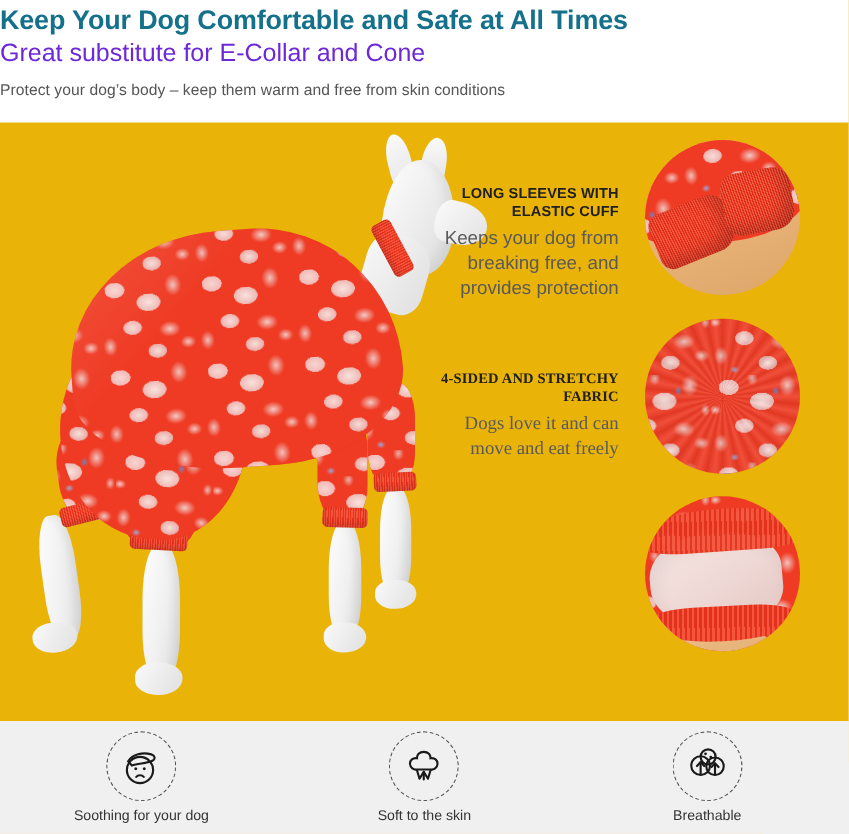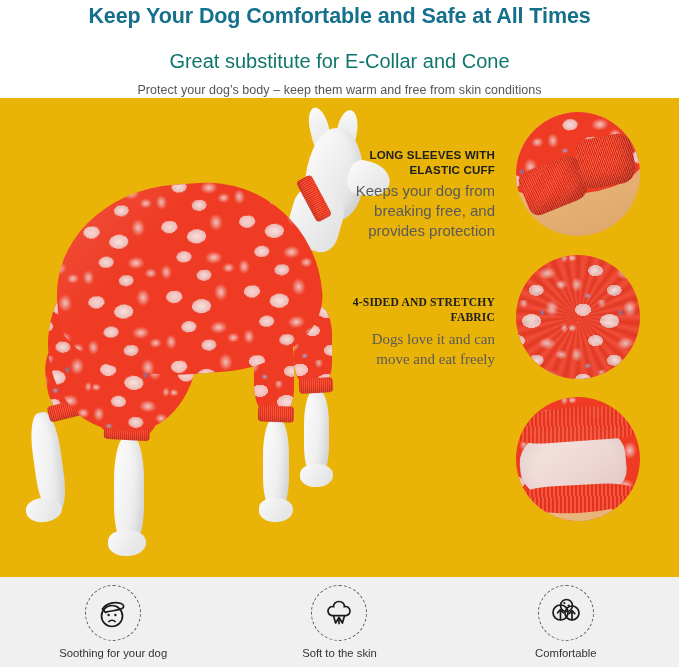--- a/index.html
+++ b/index.html
@@ -12,36 +12,35 @@
     background: #ffffff;
     font-family: "Liberation Sans", sans-serif;
     overflow: hidden;
     position: relative;
   }
 
   
   .header {
     width: 679px;
     padding-top: 4px;
-    text-align: center;
   }
   .headline {
     font-size: 21.5px;
     font-weight: bold;
     color: #15708c;
     letter-spacing: -0.1px;
     line-height: 1.18;
     white-space: nowrap;
   }
   .subhead {
     font-size: 20px;
     font-weight: normal;
-    color: #0f766e;
+    color: #6d28d9;
     line-height: 1.3;
-    margin-top: 19px;
+    margin-top: 1px;
     white-space: nowrap;
   }
   .tagline {
     font-size: 12.5px;
     color: #555555;
     margin-top: 9px;
     letter-spacing: 0.05px;
     white-space: nowrap;
   }
 
@@ -502,17 +501,17 @@
         <circle cx="23" cy="17" r="7"></circle>
         <circle cx="17.5" cy="9.5" r="6"></circle>
         <circle cx="15.4" cy="7" r="1.1" fill="#1a1a1a" stroke="none"></circle>
         <circle cx="19.6" cy="9.6" r="1.1" fill="#1a1a1a" stroke="none"></circle>
         <path d="M11.5 23.5 L11.5 14" stroke-linecap="round"></path>
         <path d="M8.6 16.8 L11.5 13.6 L14.4 16.8" stroke-linecap="round" stroke-linejoin="round"></path>
         <path d="M23 23.8 L23 15" stroke-linecap="round"></path>
         <path d="M20.2 17.6 L23 14.6 L25.8 17.6" stroke-linecap="round" stroke-linejoin="round"></path>
       </svg>
     </div>
-    <div class="feature-label">Comfortable</div>
+    <div class="feature-label">Breathable</div>
   </div>
 
 
 </div>
 
 </body></html>

